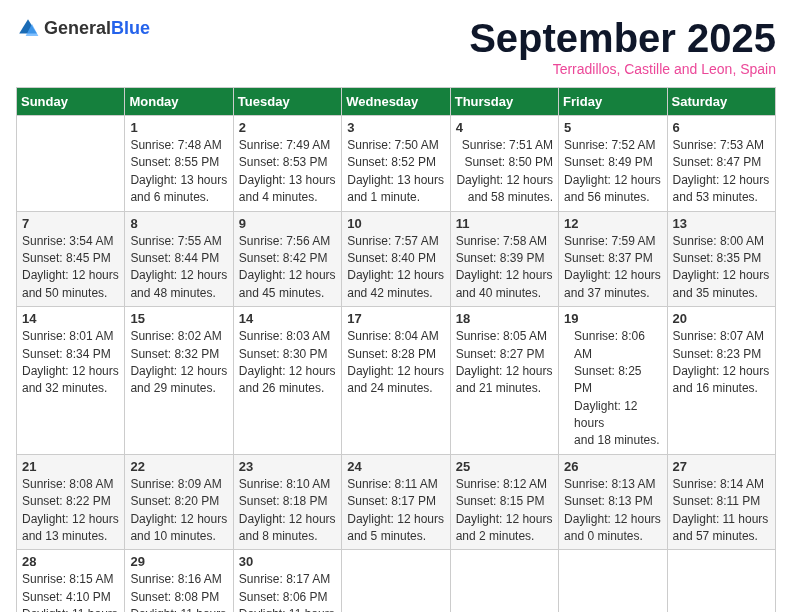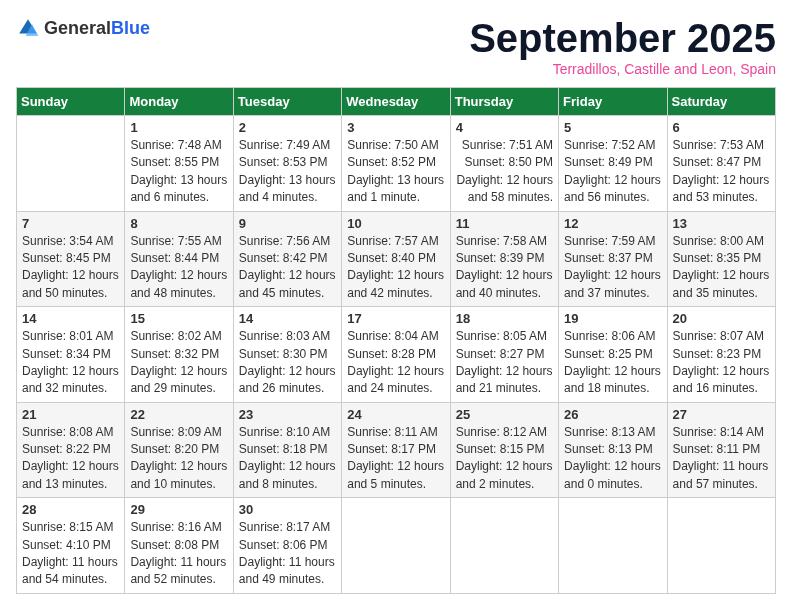--- a/index.html
+++ b/index.html
@@ -250,21 +250,21 @@
         </td>
         <td>
           <span class="day-number">18</span>
           <div class="day-info" style="white-space: pre-line;">Sunrise: 8:05 AM
 Sunset: 8:27 PM
 Daylight: 12 hours
 and 21 minutes.</div>
         </td>
         <td>
           <span class="day-number">19</span>
-          <div class="day-info" style="white-space: pre-line;">Sunrise: 8:06 AM
+          <div class="day-info" style="white-space: pre-line; margin-left: 10px;">Sunrise: 8:06 AM
 Sunset: 8:25 PM
 Daylight: 12 hours
 and 18 minutes.</div>
         </td>
         <td>
           <span class="day-number">20</span>
           <div class="day-info" style="white-space: pre-line;">Sunrise: 8:07 AM
 Sunset: 8:23 PM
 Daylight: 12 hours
 and 16 minutes.</div>

